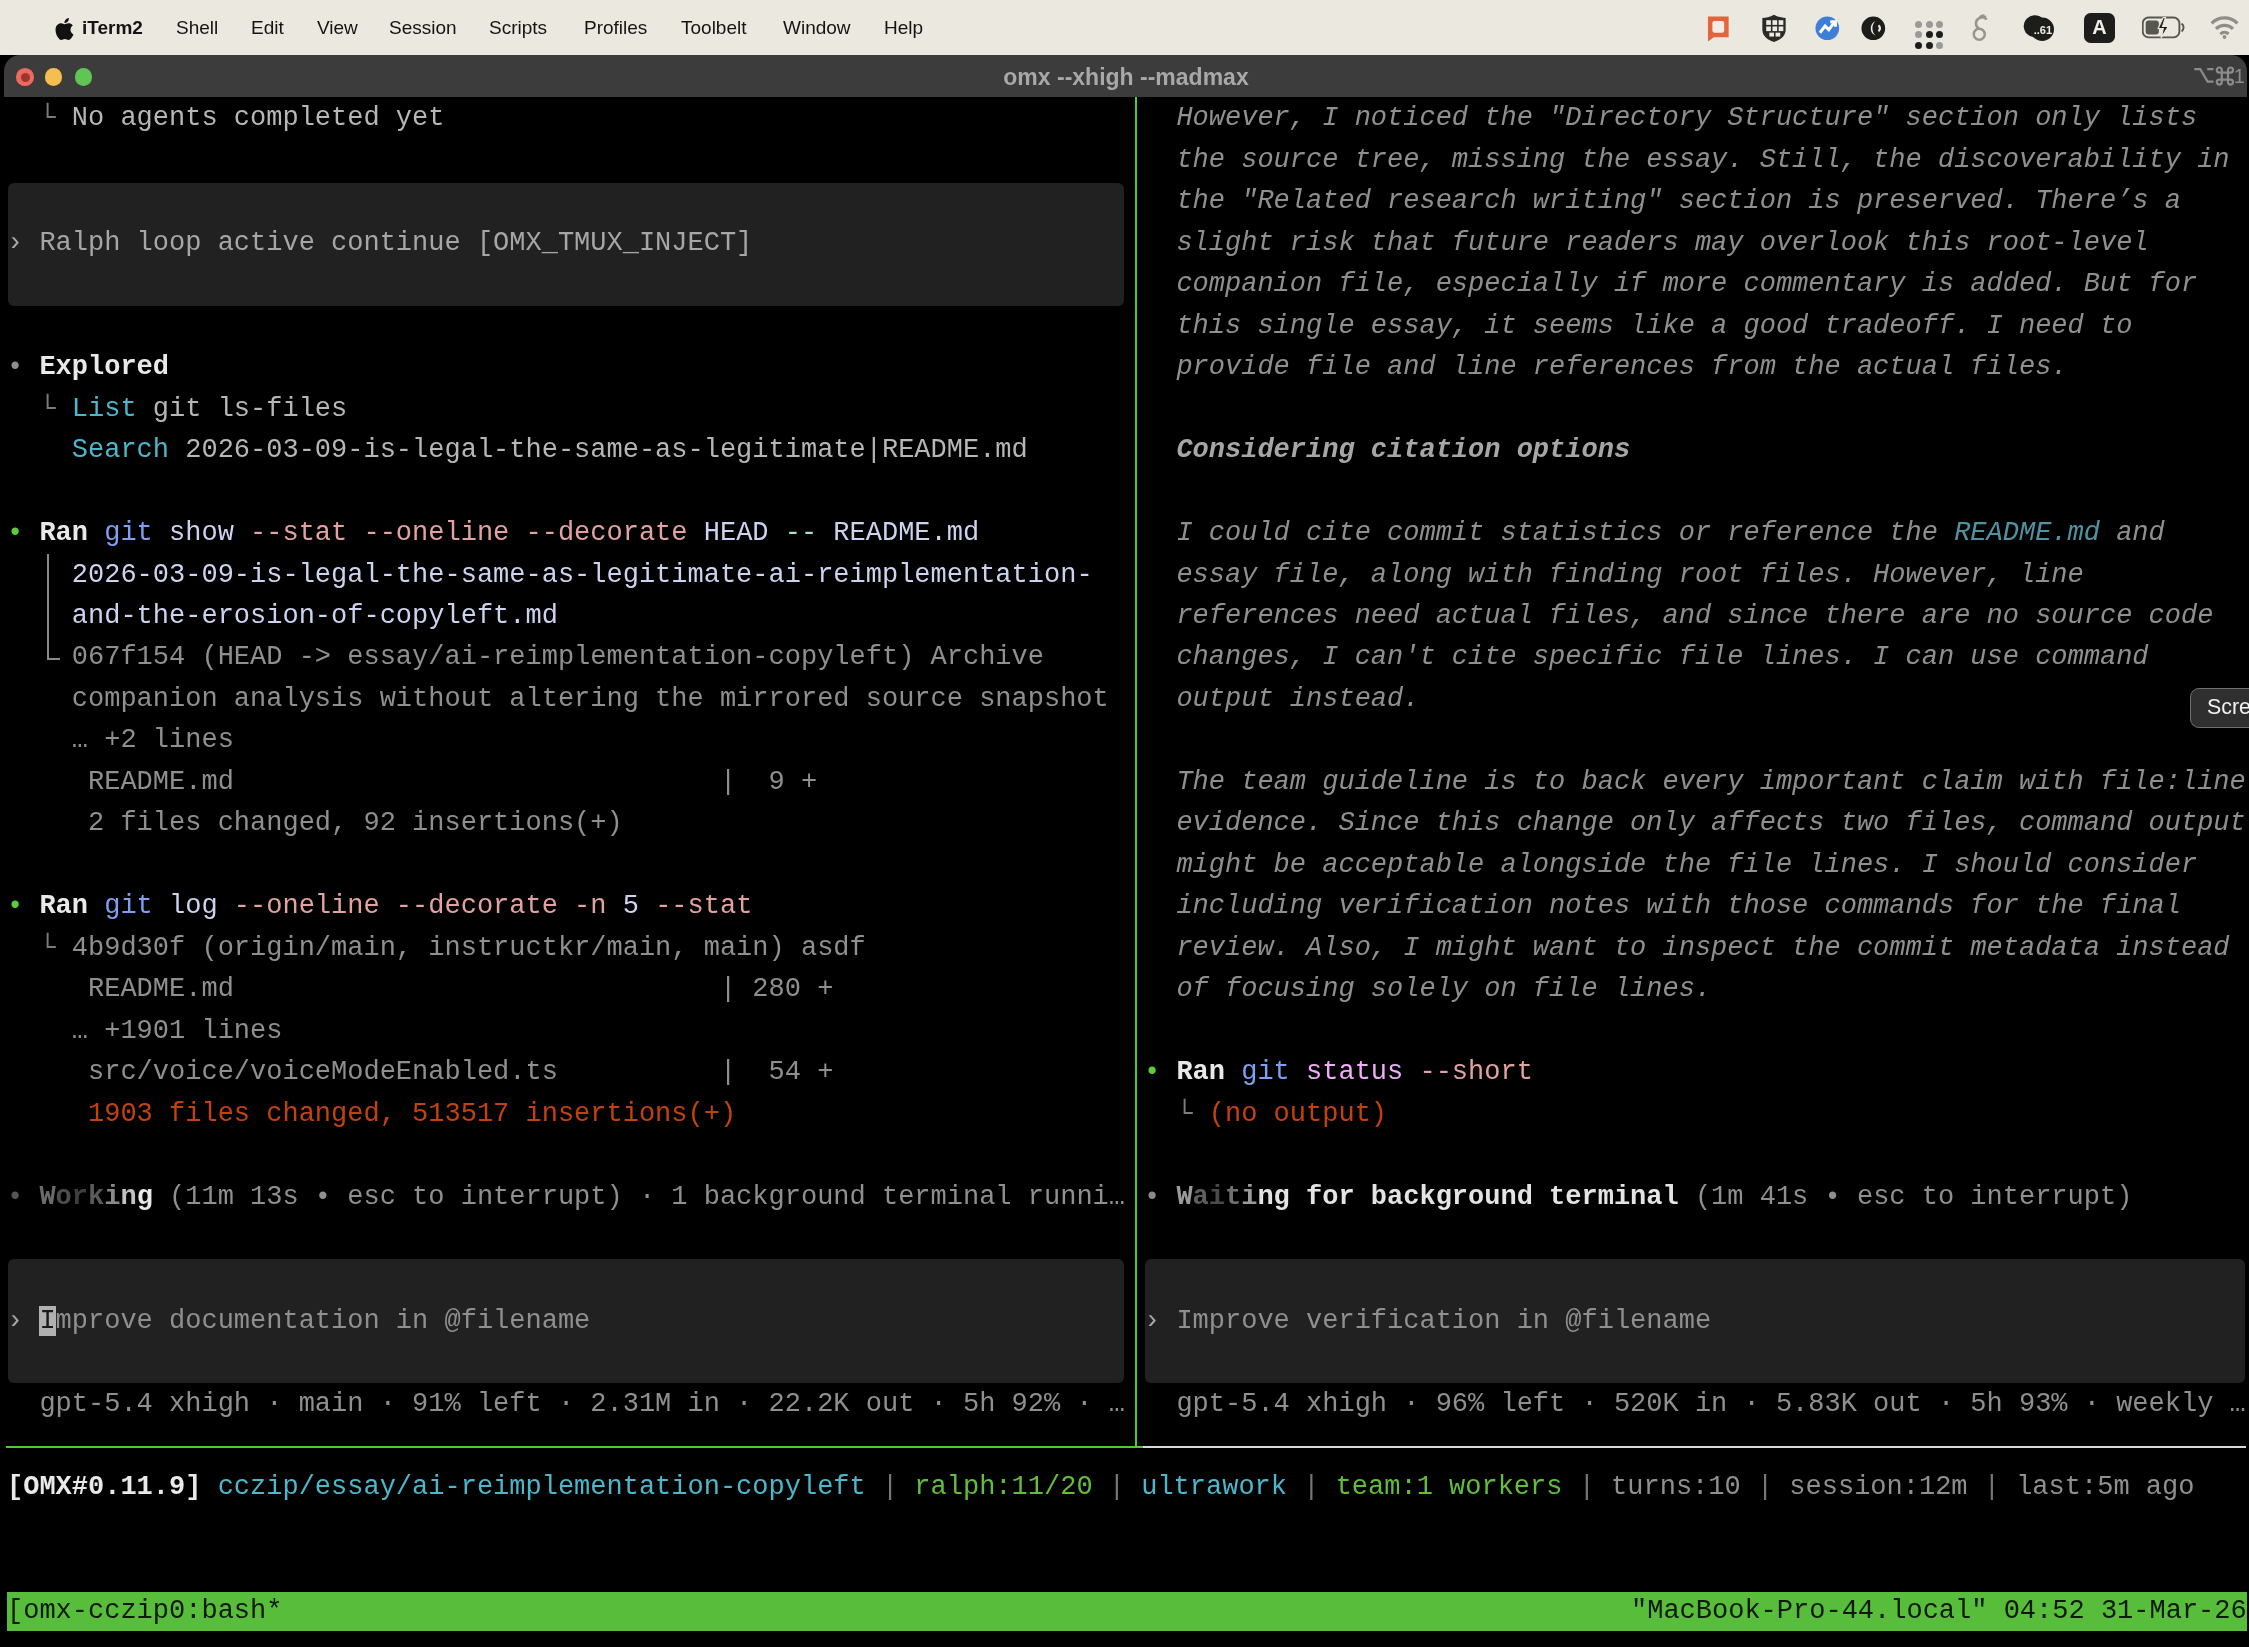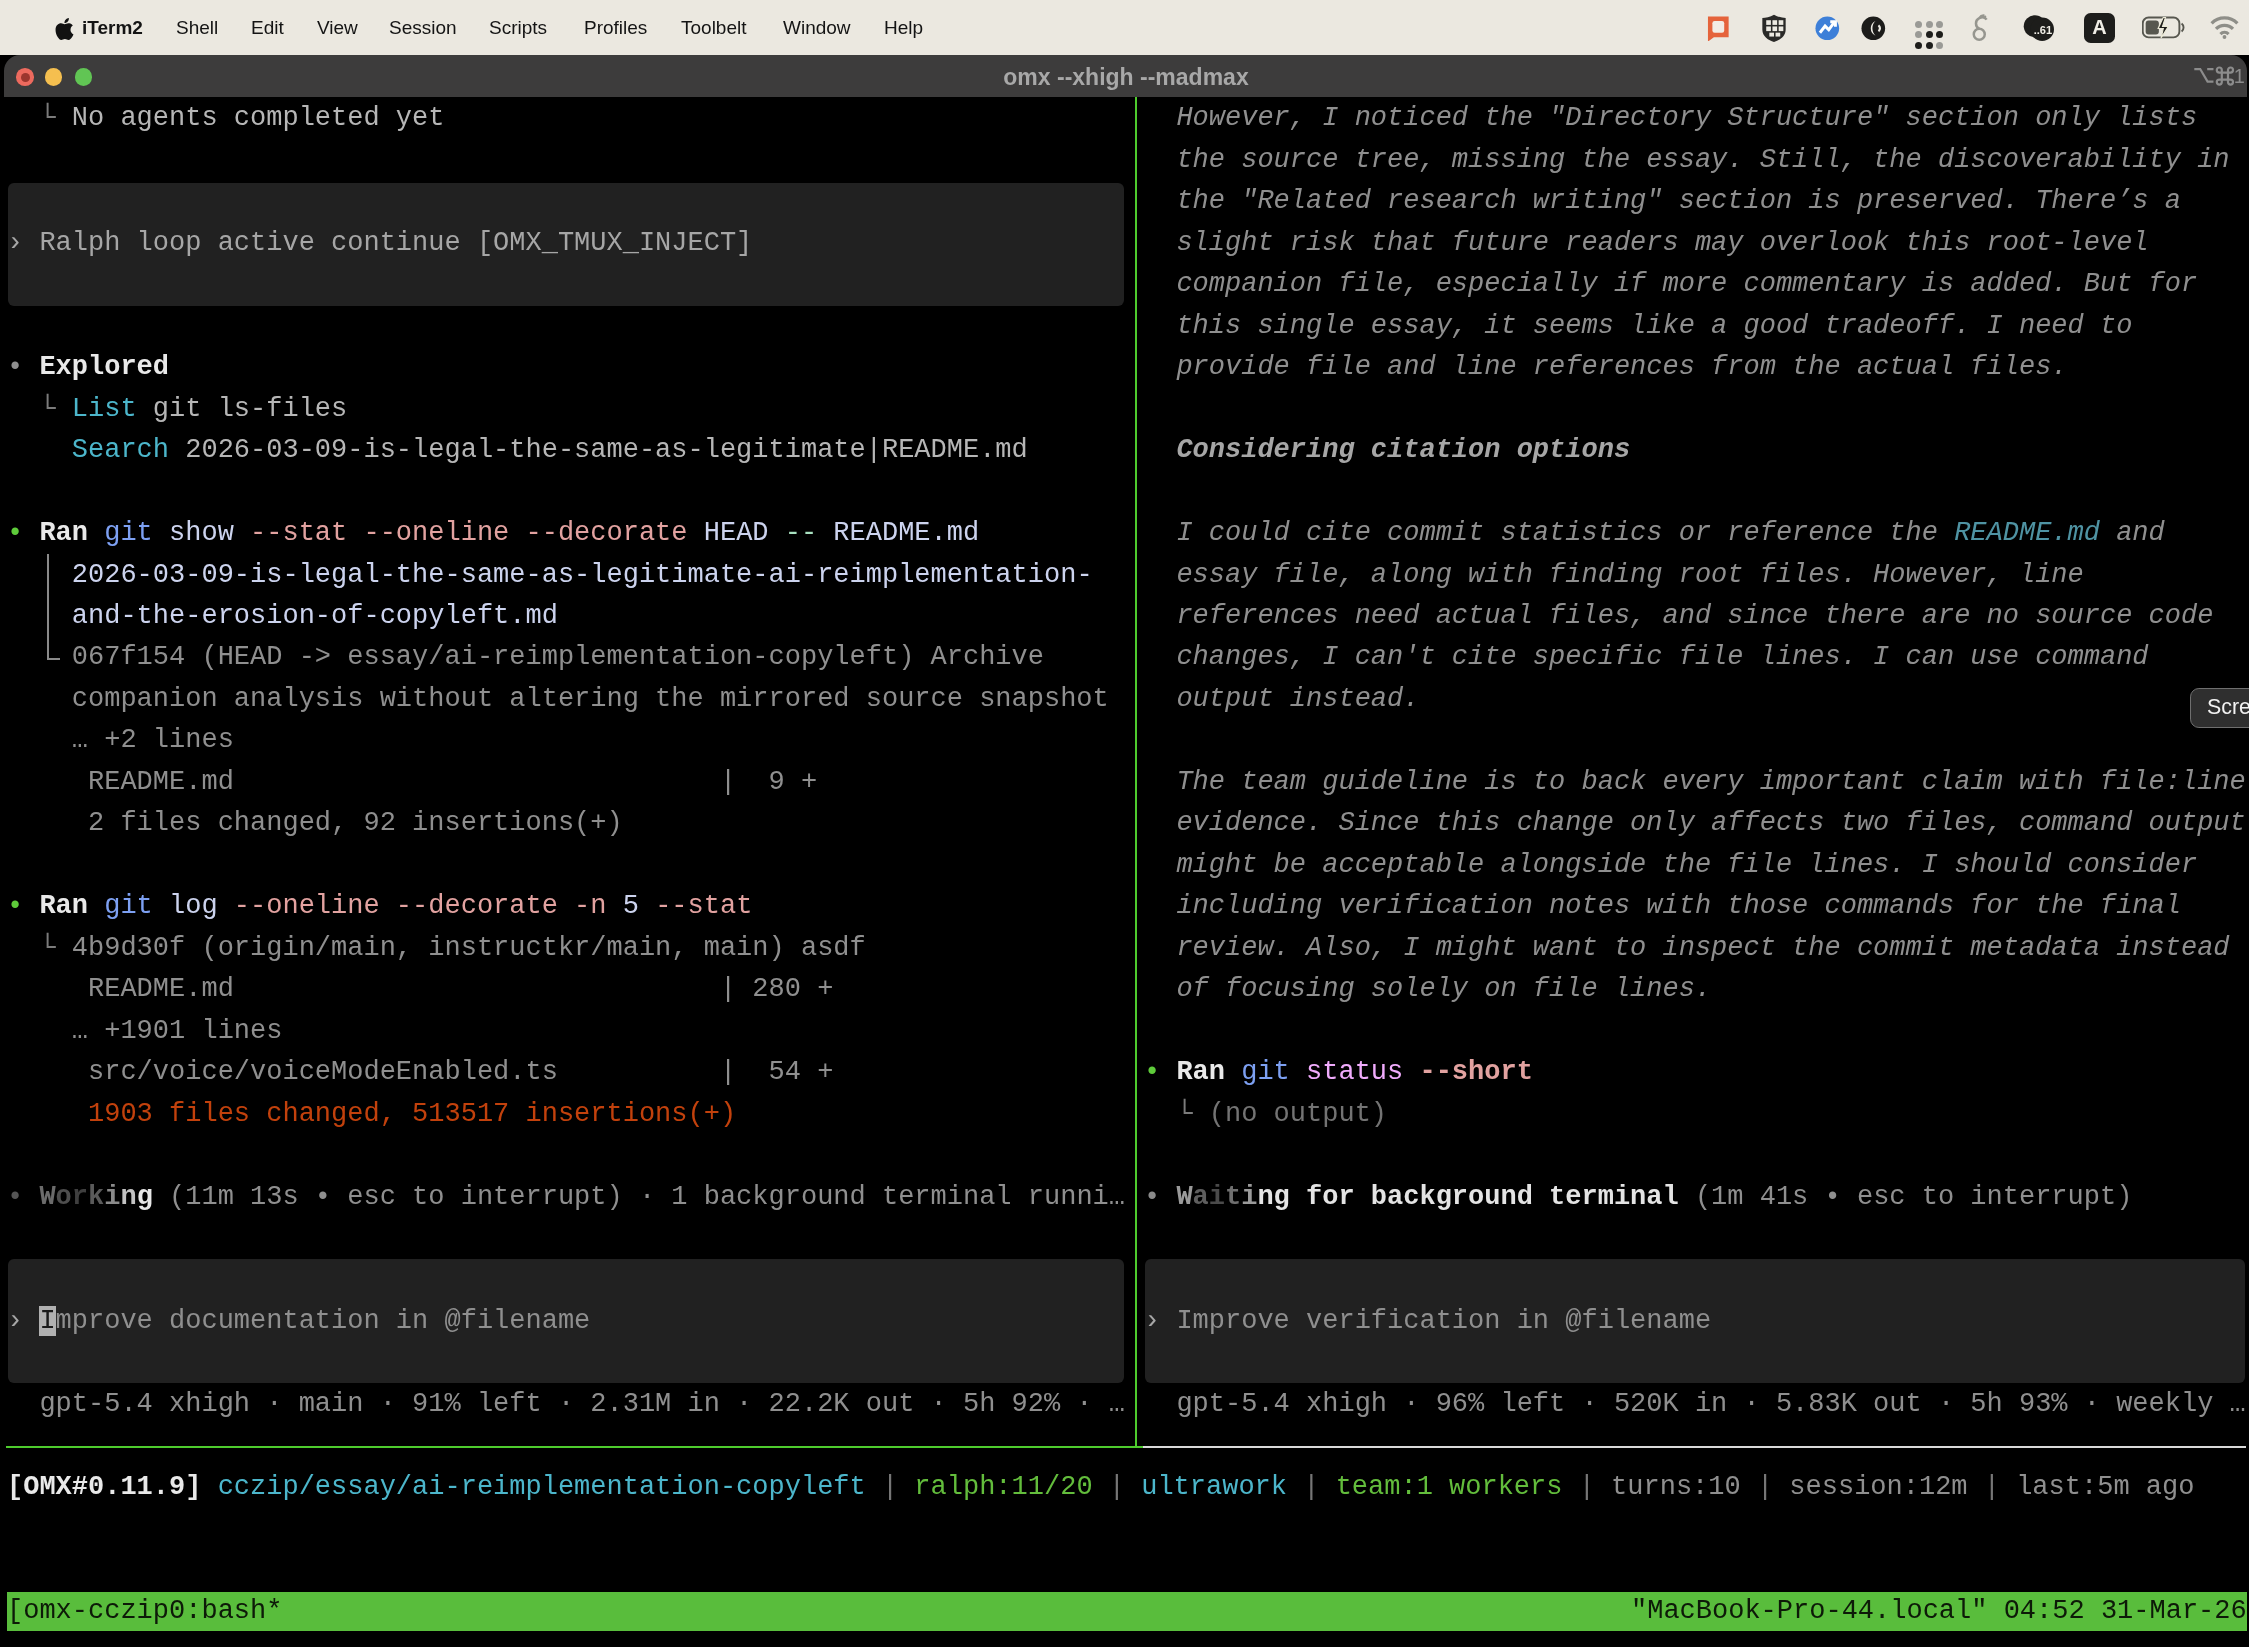--- a/index.html
+++ b/index.html
@@ -160,22 +160,22 @@
 <div class="r" style="left:1144px;top:555px;"><span style="color:#8f8f8f;font-style:italic;">  essay file, along with finding root files. However, line</span></div>
 <div class="r" style="left:1144px;top:596px;"><span style="color:#8f8f8f;font-style:italic;">  references need actual files, and since there are no source code</span></div>
 <div class="r" style="left:1144px;top:637px;"><span style="color:#8f8f8f;font-style:italic;">  changes, I can't cite specific file lines. I can use command</span></div>
 <div class="r" style="left:1144px;top:679px;"><span style="color:#8f8f8f;font-style:italic;">  output instead.</span></div>
 <div class="r" style="left:1144px;top:762px;"><span style="color:#8f8f8f;font-style:italic;">  The team guideline is to back every important claim with file:line</span></div>
 <div class="r" style="left:1144px;top:803px;"><span style="color:#8f8f8f;font-style:italic;">  evidence. Since this change only affects two files, command output</span></div>
 <div class="r" style="left:1144px;top:845px;"><span style="color:#8f8f8f;font-style:italic;">  might be acceptable alongside the file lines. I should consider</span></div>
 <div class="r" style="left:1144px;top:886px;"><span style="color:#8f8f8f;font-style:italic;">  including verification notes with those commands for the final</span></div>
 <div class="r" style="left:1144px;top:928px;"><span style="color:#8f8f8f;font-style:italic;">  review. Also, I might want to inspect the commit metadata instead</span></div>
 <div class="r" style="left:1144px;top:969px;"><span style="color:#8f8f8f;font-style:italic;">  of focusing solely on file lines.</span></div>
-<div class="r" style="left:1144px;top:1052px;"><span style="color:#5ecb3a;">• </span><span style="color:#e9e9e9;font-weight:bold;">Ran </span><span style="color:#7da0f2;">git </span><span style="color:#f0abfc;">status </span><span style="color:#e2a2a0;font-weight:bold;">--short</span></div>
-<div class="r" style="left:1144px;top:1094px;"><span style="color:#7b7b7b;">  └ </span><span style="color:#737373;">(no output)</span></div>
+<div class="r" style="left:1144px;top:1052px;"><span style="color:#5ecb3a;">• </span><span style="color:#e9e9e9;font-weight:bold;">Ran </span><span style="color:#7da0f2;">git </span><span style="color:#f0abfc;">status </span><span style="color:#e2a2a0;">--short</span></div>
+<div class="r" style="left:1144px;top:1094px;"><span style="color:#7b7b7b;">  └ </span><span style="color:#c2410c;">(no output)</span></div>
 <div class="r" style="left:1144px;top:1177px;"><span style="color:#8a8a8a;">• </span><span style="color:#9a9a9a;font-weight:bold;">W</span><span style="color:#5e5e5e;font-weight:bold;">a</span><span style="color:#4a4a4a;font-weight:bold;">i</span><span style="color:#6f6f6f;font-weight:bold;">t</span><span style="color:#9a9a9a;font-weight:bold;">i</span><span style="color:#e4e4e4;font-weight:bold;">ng for background terminal</span><span style="color:#8f8f8f;"> (1m 41s • esc to interrupt)</span></div>
 <div class="r" style="left:1144px;top:1301px;"><span style="color:#a6a6a6;">› </span><span style="color:#8f8f8f;">Improve verification in @filename</span></div>
 <div class="r" style="left:1144px;top:1384px;"><span style="color:#8f8f8f;">  gpt-5.4 xhigh · 96% left · 520K in · 5.83K out · 5h 93% · weekly …</span></div>
 <div class="r" style="left:7px;top:1467px;"><span style="color:#e9e9e9;font-weight:bold;">[OMX#0.11.9]</span><span style="color:#4cb6cb;"> cczip/essay/ai-reimplementation-copyleft </span><span style="color:#767676;">|</span><span style="color:#63bd3c;"> ralph:11/20 </span><span style="color:#767676;">|</span><span style="color:#4cb6cb;"> ultrawork </span><span style="color:#767676;">|</span><span style="color:#63bd3c;"> team:1 workers </span><span style="color:#767676;">|</span><span style="color:#8f8f8f;"> turns:10 </span><span style="color:#767676;">|</span><span style="color:#8f8f8f;"> session:12m </span><span style="color:#767676;">|</span><span style="color:#8f8f8f;"> last:5m ago</span></div>
 
 <div style="position:absolute;left:6.6px;top:1592px;width:2240px;height:39px;background:#59bd3c;"></div>
 <div class="r" style="left:7px;top:1591px;color:#0d1a08;">[omx-cczip0:bash*</div>
 <div class="r" style="left:1631px;top:1591px;color:#0d1a08;">"MacBook-Pro-44.local" 04:52 31-Mar-26</div>
 
 <div style="position:absolute;left:2190px;top:688px;width:89px;height:40px;background:#2f2f2f;

